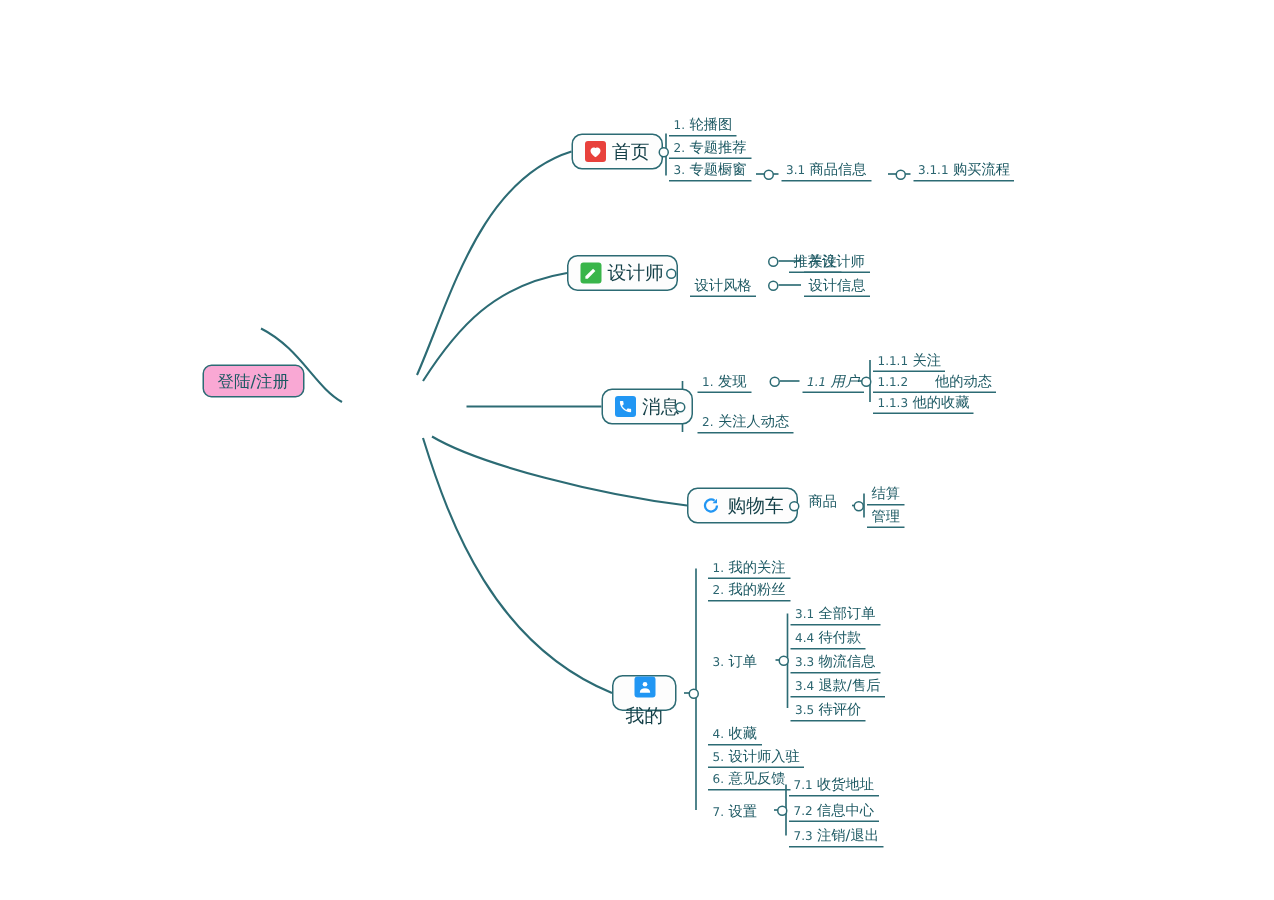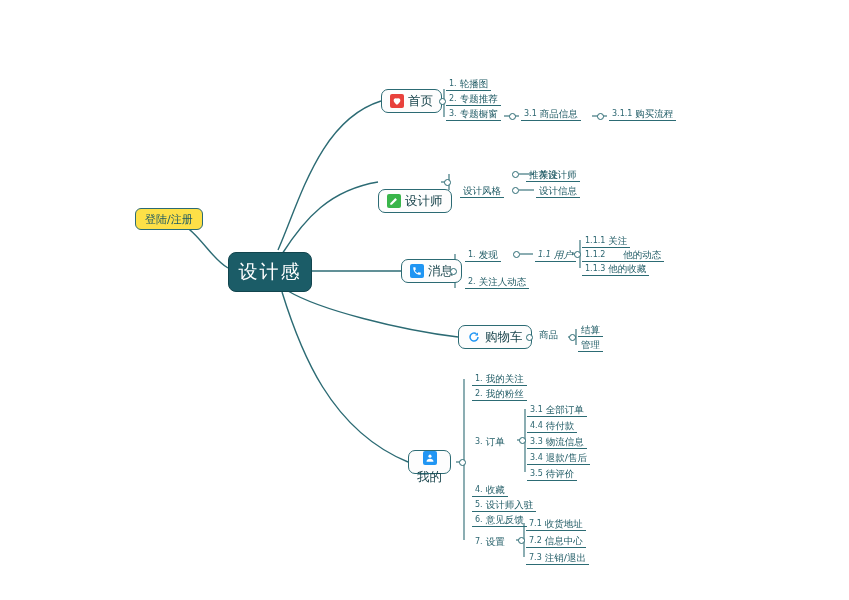--- a/index.html
+++ b/index.html
@@ -41,28 +41,29 @@
     border-radius: 8px;
     color: #ffffff;
     font-size: 19px;
     letter-spacing: 2px;
     padding: 0 16px;
     height: 40px;
     justify-content: center;
   }
   
   .boxed {
-    background: #fde047;
+    background: #f9a8d4;
     border: 1px solid #2c6b74;
     border-radius: 6px;
     color: #1d5963;
     font-size: 11px;
     padding: 0 9px;
     height: 22px;
     justify-content: center;
+    margin-top: 35px;
   }
   
   .branch {
     background: #fdfdfd;
     border: 1px solid #2c6b74;
     border-radius: 7px;
     color: #12454e;
     font-size: 12px;
     height: 24px;
     padding: 0 8px;
@@ -156,23 +157,20 @@
       <path d="M464,379 L464,540"></path>
 
       <path d="M517,440 L525,440"></path>
       <path d="M525,409 L525,472"></path>
 
       <path d="M516,540 L524,540"></path>
       <path d="M524,523 L524,557"></path>
     </g>
   </svg>
 
-  <div class="node root" style="left:228px; top:252px; width:84px;">
-    <span>设计感</span>
-  </div>
 
   <div class="node boxed" style="left:135px; top:208px;">
     <span>登陆/注册</span>
   </div>
 
   <div class="node branch" style="left:381px; top:89px;">
     <span class="ico" style="background:#e8413c;">
       <svg width="10" height="10" viewBox="0 0 24 24">
           <path fill="#fff" d="M12 21s-8-5.1-8-10.3C4 7.5 6.3 5.5 9 5.5c1.7 0 3 .9 3 .9s1.3-.9 3-.9c2.7 0 5 2 5 5.2C20 15.9 12 21 12 21z"></path>
         </svg>
@@ -197,21 +195,21 @@
   <div class="node leaf" style="left:521px; top:106px;">
     <span class="num">3.1</span>
     <span class="txt">商品信息</span>
   </div>
   <div class="dot" style="left:597px; top:113px;"></div>
   <div class="node leaf" style="left:609px; top:106px;">
     <span class="num">3.1.1</span>
     <span class="txt">购买流程</span>
   </div>
 
-  <div class="node branch" style="left:378px; top:170px;margin-top:19px;">
+  <div class="node branch" style="left:378px; top:170px;">
     <span class="ico" style="background:#39b54a;">
       <svg width="10" height="10" viewBox="0 0 24 24">
           <path fill="#fff" d="M3 17.3V21h3.7L19 8.7l-3.7-3.7L3 17.3z"></path>
         </svg>
     </span>
     <span class="label">设计师</span>
   </div>
   <div class="dot" style="left:444px; top:179px;"></div>
 
   <div class="node leaf" style="left:484px; top:167px;margin-left:42px;">

